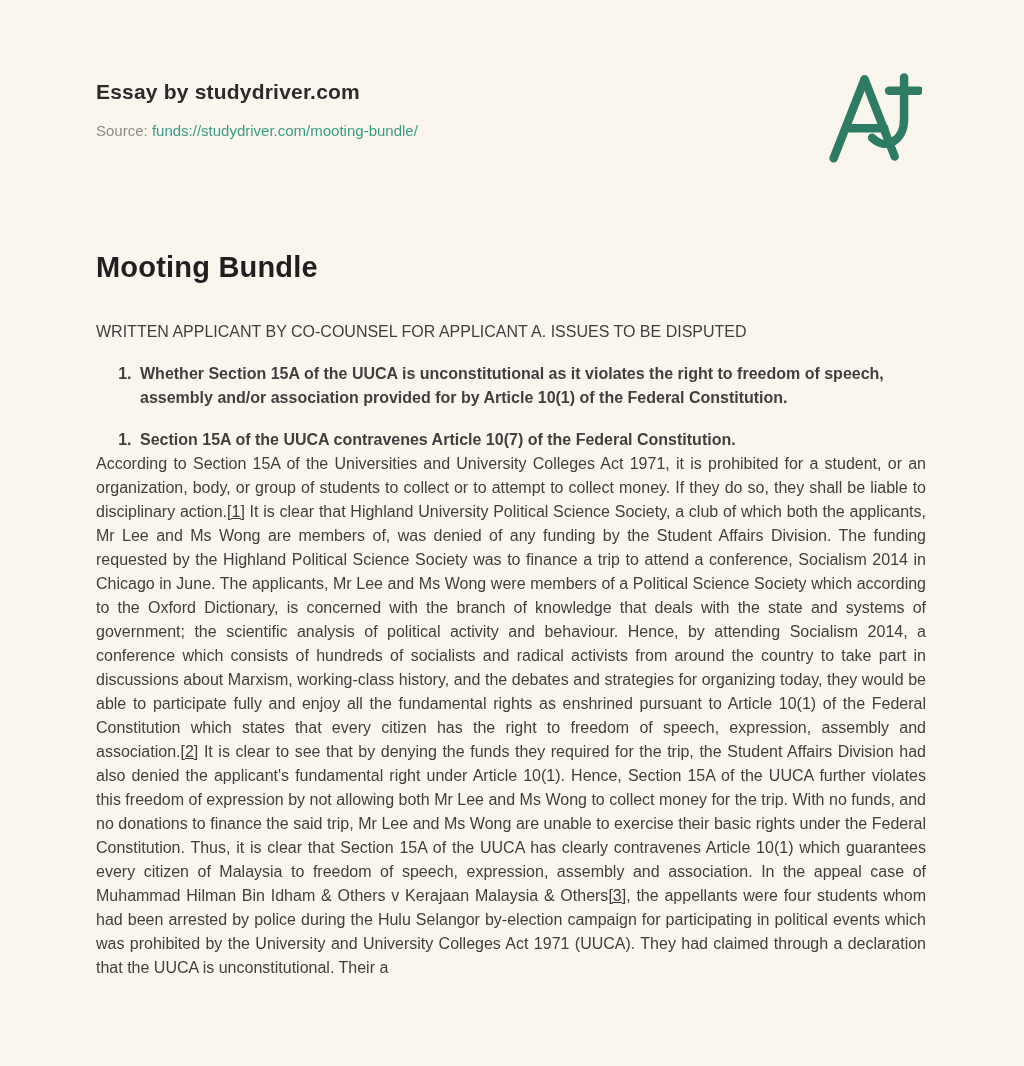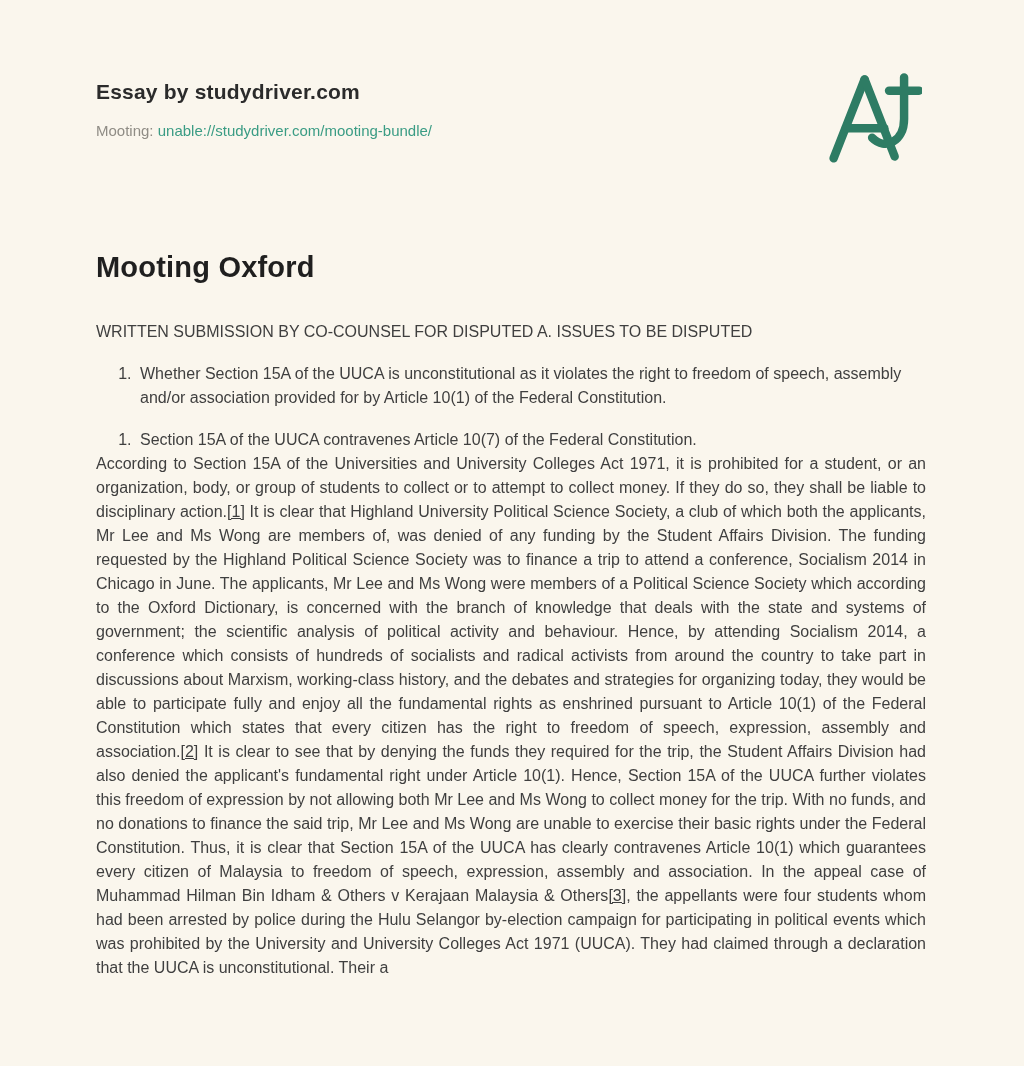--- a/index.html
+++ b/index.html
@@ -63,20 +63,21 @@
   }
   ol.num-list {
     margin: 18px 0 0 0;
     padding-left: 40px;
     font-size: 16px;
     line-height: 24px;
     color: #3f3f3f;
   }
   ol.num-list li {
     padding-left: 4px;
+    font-weight: bold;
   }
   .body-par {
     font-size: 16px;
     line-height: 24px;
     color: #3f3f3f;
     text-align: justify;
   }
   .ref {
     color: #3f3f3f;
     text-decoration: underline;
@@ -97,27 +98,27 @@
         <path d="M82 8 L82 52 C82 76 62 86 48 72"></path>
         <path d="M66 22 L98 22"></path>
       </g>
     </svg>
   </div>
 
   <div class="content">
     <div class="essay-title">Essay by studydriver.com</div>
 
     <div class="source-line">
-      <span class="source-label">Mooting:</span>
-      <a class="source-link" href="#">unable://studydriver.com/mooting-bundle/</a>
+      <span class="source-label">Source:</span>
+      <a class="source-link" href="#">funds://studydriver.com/mooting-bundle/</a>
     </div>
 
-    <div class="doc-title">Mooting Oxford</div>
+    <div class="doc-title">Mooting Bundle</div>
 
-    <div class="section-heading">WRITTEN SUBMISSION BY CO-COUNSEL FOR DISPUTED A. ISSUES TO BE DISPUTED</div>
+    <div class="section-heading">WRITTEN APPLICANT BY CO-COUNSEL FOR APPLICANT A. ISSUES TO BE DISPUTED</div>
 
     <ol class="num-list">
       <li>Whether Section 15A of the UUCA is unconstitutional as it violates the right to freedom of speech, assembly and/or association provided for by Article 10(1) of the Federal Constitution.</li>
     </ol>
 
 
     <ol class="num-list">
       <li>Section 15A of the UUCA contravenes Article 10(7) of the Federal Constitution.</li>
     </ol>
 

